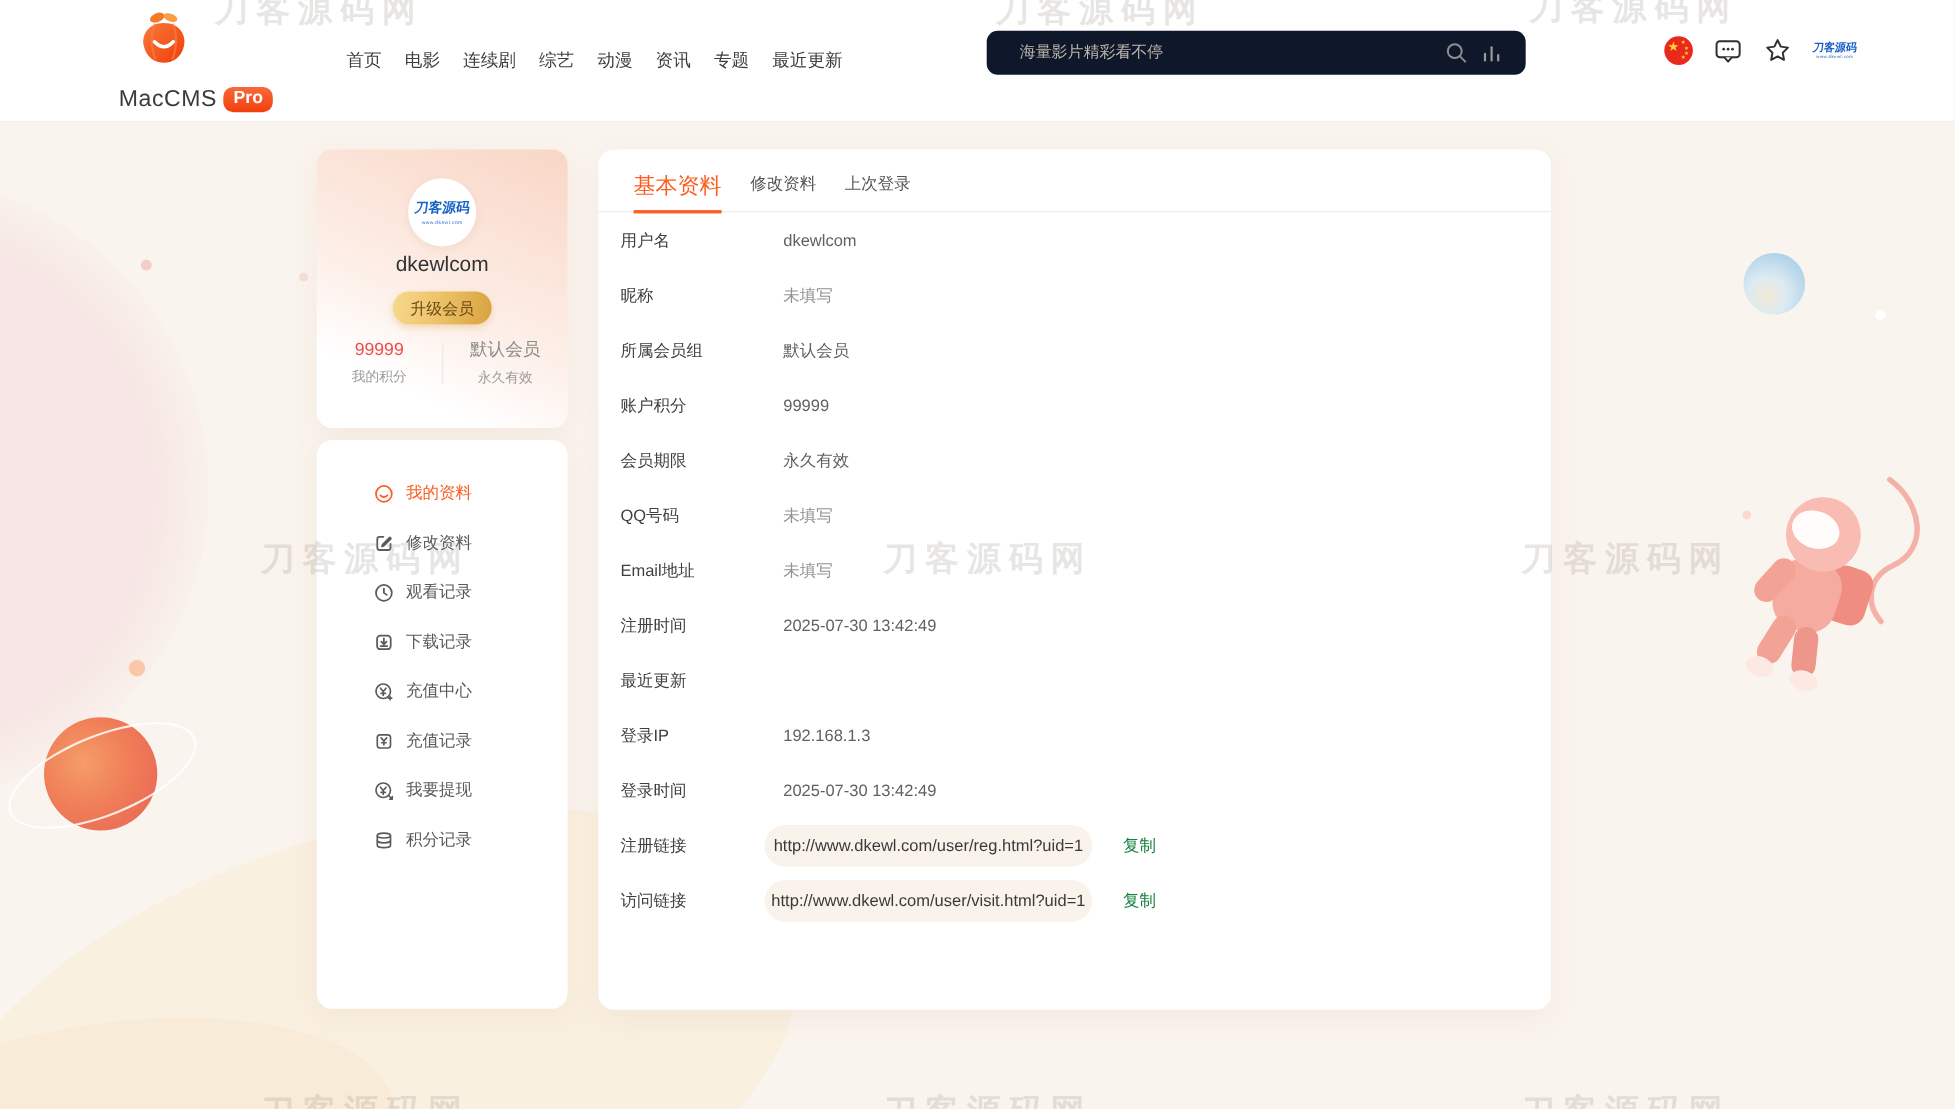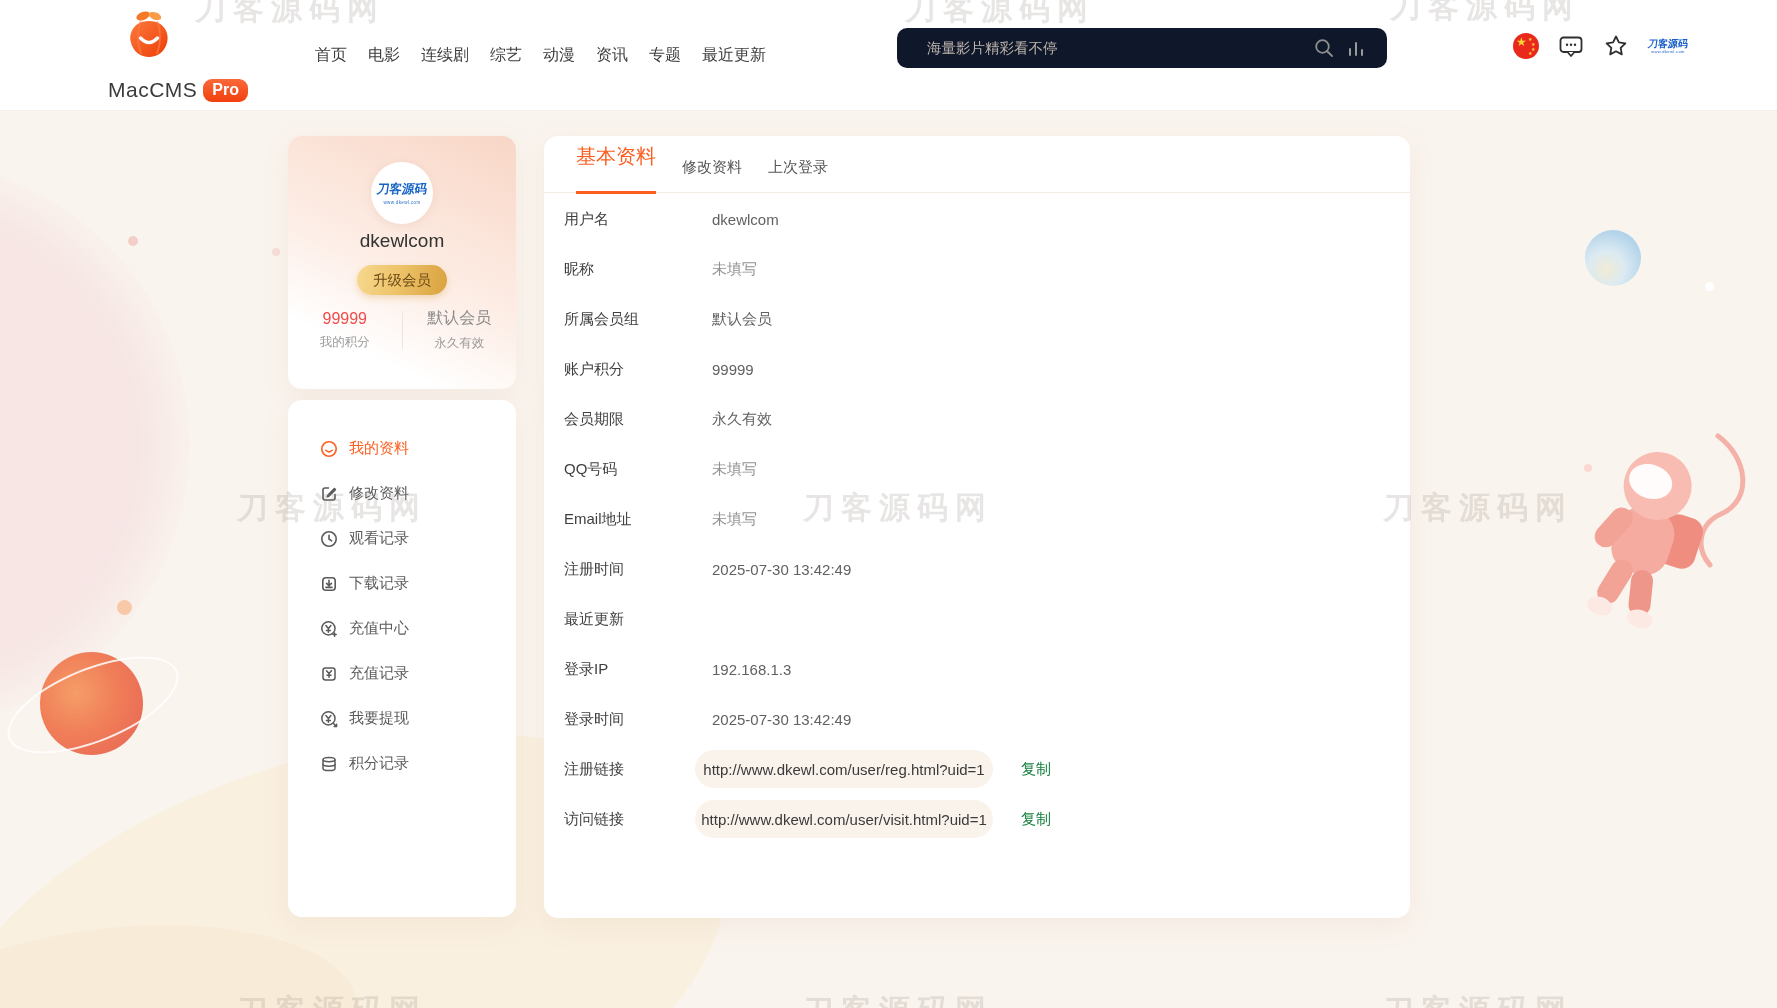--- a/index.html
+++ b/index.html
@@ -78,33 +78,33 @@
     background:linear-gradient(100deg,#f6d98f 0%,#eec36a 45%,#d9a23f 100%);
     box-shadow:0 3px 7px rgba(217,165,80,.35);}
   .stats{position:absolute;left:0;top:172px;width:100%;display:flex;align-items:center;}
   .stat-col{flex:1;text-align:center;}
   .stat-val{font-size:16px;color:#8a8a8a;}
   .stat-val.red{color:#ee4b4b;}
   .stat-lab{font-size:12.5px;color:#9b9b9b;margin-top:6px;}
   .stat-div{width:1px;height:38px;background:#eee5dd;}
   
   .menu-card{left:288px;top:400px;width:228px;height:517px;padding-top:26px;box-sizing:border-box;}
-  .menu-item{height:45px;display:flex;align-items:center;padding-left:32px;color:#5a5a5a;
+  .menu-item{height:45px;display:flex;align-items:center;padding-left:52px;color:#5a5a5a;
     cursor:pointer;}
   .menu-item.active{color:#fc5e20;}
   .mi-icon{width:18px;height:18px;margin-right:11px;display:inline-flex;}
   .mi-icon svg{width:18px;height:18px;}
   .mi-label{font-size:15px;}
   
   .content-card{left:544px;top:136px;width:866px;height:782px;}
   .tabs{display:flex;align-items:flex-end;gap:26px;height:57px;padding:0 32px;
     border-bottom:1px solid #f1ebe3;box-sizing:border-box;}
   .tab{font-size:15px;color:#555;padding-bottom:14px;border-bottom:3px solid transparent;
     margin-bottom:-2px;cursor:pointer;}
-  .tab.active{font-size:20px;color:#fc5e20;border-bottom-color:#fc5e20;padding-bottom:21px;}
+  .tab.active{font-size:20px;color:#fc5e20;border-bottom-color:#fc5e20;padding-bottom:9px;}
   .rows{padding-top:1px;}
   .row{height:50px;display:flex;align-items:center;padding:0 32px 0 20px;}
   .row-label{width:148px;font-size:15px;color:#3f3f3f;flex:none;}
   .row-value{font-size:15px;color:#616161;}
   .row.muted .row-value{color:#929292;}
   .link-row .row-label{width:131px;}
   .link-pill{width:298px;height:38px;border-radius:19px;background:#faf3ec;display:flex;
     align-items:center;justify-content:center;font-size:15px;color:#3a3a3a;cursor:text;}
   .copy-btn{margin-left:28px;font-size:15px;color:#15803d;cursor:pointer;}
 </style>

